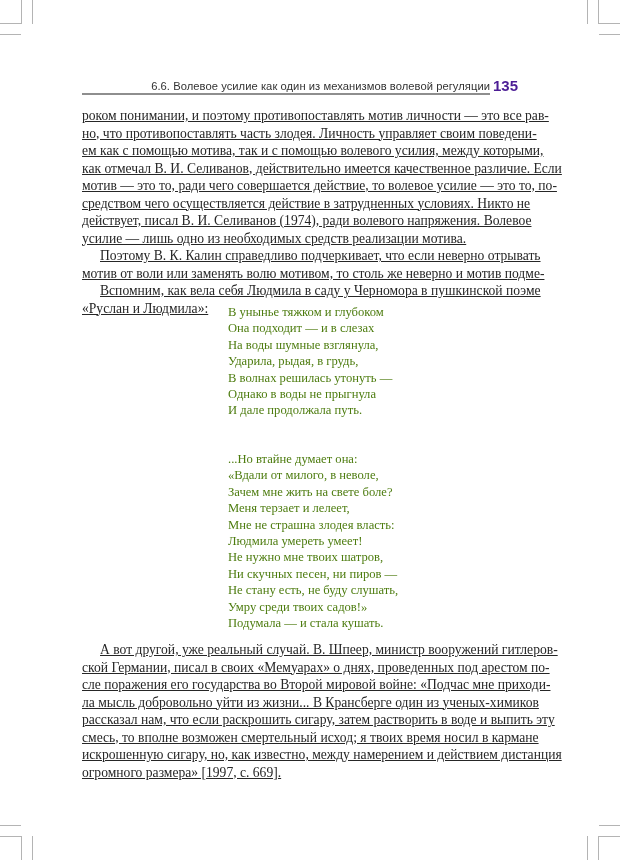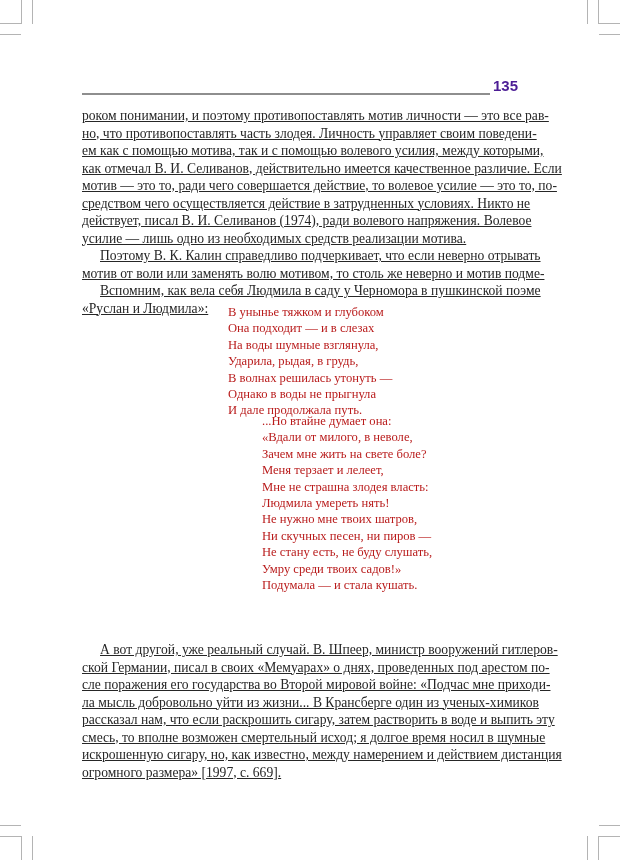--- a/index.html
+++ b/index.html
@@ -21,21 +21,21 @@
   .body-text {
     position:absolute; left:82px; top:107px; width:434px;
     font-family:"Liberation Serif", serif; font-size:13.6px; line-height:17.5px; color:#262626;
   }
   .para { margin:0; text-align:justify; }
   .para .ln { display:block; text-align:justify; text-align-last:justify; white-space:nowrap;text-decoration:underline; }
   .para .ln.last { text-align-last:left; }
   .indent { padding-left:18px; }
   .poem {
     position:absolute; left:228px;
-    font-family:"Liberation Serif", serif; font-size:12.6px; line-height:16.4px; color:#b91c1c;
+    font-family:"Liberation Serif", serif; font-size:12.6px; line-height:16.4px; color:#4d7c0f;
   }
   .poem .pl { display:block; white-space:nowrap; }
 </style>
 </head>
 <body>
 
 <div class="mark" style="left:21px;top:0;width:1px;height:24px;"></div>
 <div class="mark" style="left:0;top:23px;width:22px;height:1px;"></div>
 <div class="mark" style="left:32px;top:0;width:1px;height:24px;"></div>
 <div class="mark" style="left:0;top:34px;width:21px;height:1px;"></div>
@@ -49,20 +49,21 @@
 <div class="mark" style="left:0;top:836px;width:22px;height:1px;"></div>
 <div class="mark" style="left:21px;top:836px;width:1px;height:24px;"></div>
 <div class="mark" style="left:32px;top:836px;width:1px;height:24px;"></div>
 
 <div class="mark" style="left:599px;top:825px;width:21px;height:1px;"></div>
 <div class="mark" style="left:598px;top:836px;width:22px;height:1px;"></div>
 <div class="mark" style="left:598px;top:836px;width:1px;height:24px;"></div>
 <div class="mark" style="left:587px;top:836px;width:1px;height:24px;"></div>
 
 <div class="header">
+  <span class="header-title">6.6. Волевое усилие как один из механизмов волевой регуляции</span>
   <div class="header-rule"></div>
   <span class="page-number">135</span>
 </div>
 
 <div class="body-text">
   <p class="para">
     <span class="ln">роком понимании, и поэтому противопоставлять мотив личности — это все рав-</span>
     <span class="ln">но, что противопоставлять часть злодея. Личность управляет своим поведени-</span>
     <span class="ln">ем как с помощью мотива, так и с помощью волевого усилия, между которыми,</span>
     <span class="ln">как отмечал В. И. Селиванов, действительно имеется качественное различие. Если</span>
@@ -84,38 +85,38 @@
 <div class="poem" style="top:304px;">
   <span class="pl">В уныньe тяжком и глубоком</span>
   <span class="pl">Она подходит — и в слезах</span>
   <span class="pl">На воды шумные взглянула,</span>
   <span class="pl">Ударила, рыдая, в грудь,</span>
   <span class="pl">В волнах решилась утонуть —</span>
   <span class="pl">Однако в воды не прыгнула</span>
   <span class="pl">И дале продолжала путь.</span>
 </div>
 
-<div class="poem" style="top:413px;margin-left:34px;">
+<div class="poem" style="top:451px;">
   <span class="pl">...Но втайне думает она:</span>
   <span class="pl">«Вдали от милого, в неволе,</span>
   <span class="pl">Зачем мне жить на свете боле?</span>
   <span class="pl">Меня терзает и лелеет,</span>
   <span class="pl">Мне не страшна злодея власть:</span>
-  <span class="pl">Людмила умереть нять!</span>
+  <span class="pl">Людмила умереть умеет!</span>
   <span class="pl">Не нужно мне твоих шатров,</span>
   <span class="pl">Ни скучных песен, ни пиров —</span>
   <span class="pl">Не стану есть, не буду слушать,</span>
   <span class="pl">Умру среди твоих садов!»</span>
   <span class="pl">Подумала — и стала кушать.</span>
 </div>
 
 <div class="body-text" style="top:641px;">
   <p class="para">
     <span class="ln indent">А вот другой, уже реальный случай. В. Шпеер, министр вооружений гитлеров-</span>
     <span class="ln">ской Германии, писал в своих «Мемуарах» о днях, проведенных под арестом по-</span>
     <span class="ln">сле поражения его государства во Второй мировой войне: «Подчас мне приходи-</span>
     <span class="ln">ла мысль добровольно уйти из жизни... В Крансберге один из ученых-химиков</span>
     <span class="ln">рассказал нам, что если раскрошить сигару, затем растворить в воде и выпить эту</span>
-    <span class="ln">смесь, то вполне возможен смертельный исход; я долгое время носил в шумные</span>
+    <span class="ln">смесь, то вполне возможен смертельный исход; я твоих время носил в кармане</span>
     <span class="ln">искрошенную сигару, но, как известно, между намерением и действием дистанция</span>
     <span class="ln last">огромного размера» [1997, с. 669].</span>
   </p>
 </div>
 
 </body></html>

